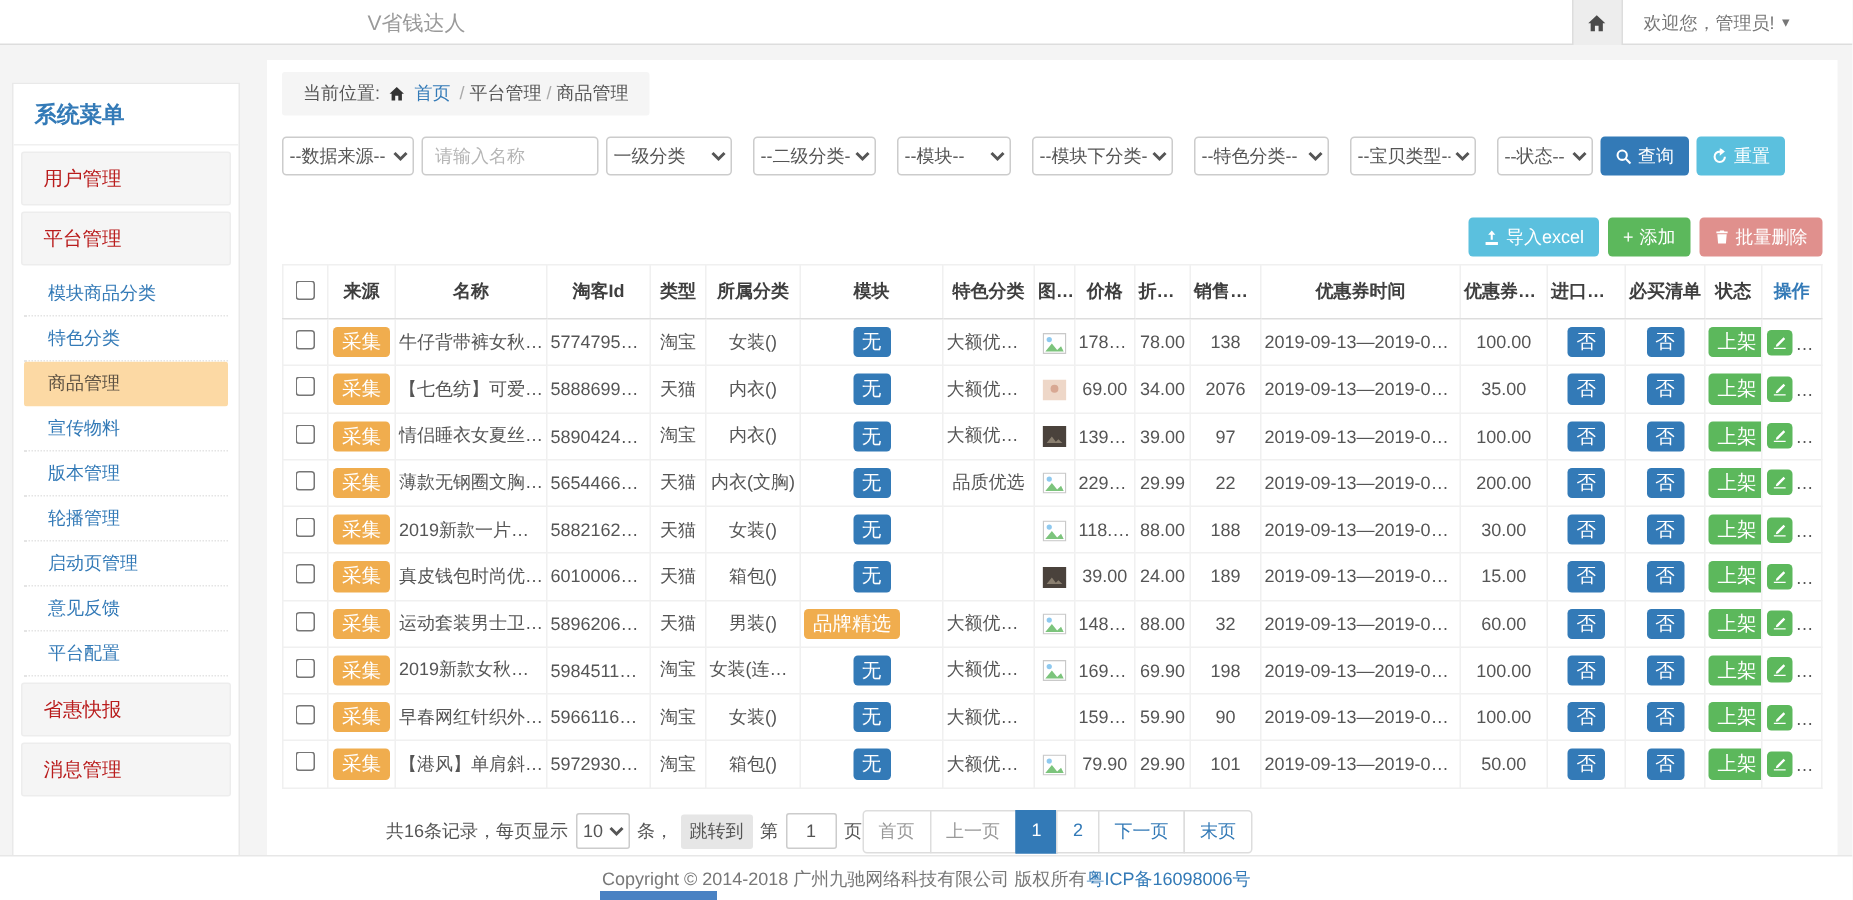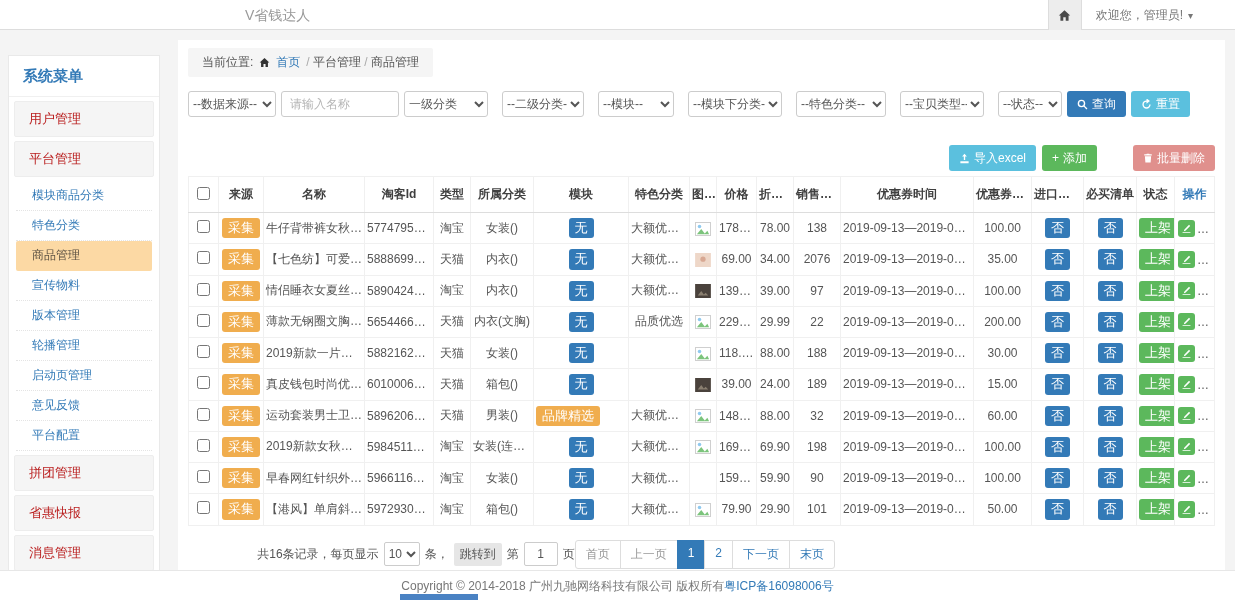--- a/index.html
+++ b/index.html
@@ -34,21 +34,21 @@
   .bc-home-ic { color: #333; display: inline-flex; }
   
   .filterbar { display: flex; align-items: center; gap: 5px; margin-top: 14px; flex-wrap: nowrap; }
   select.filter { height: 26px; border: 1px solid #ccc; border-radius: 3px; background: #fff; color: #555; font-size: 12px; font-family: inherit; }
   input.name-input { height: 26px; width: 118px; border: 1px solid #ccc; border-radius: 3px; padding: 0 8px; font-size: 12px; color: #555; font-family: inherit; }
   input.name-input::placeholder { color: #b5b5b5; }
   .btn { height: 26px; border: none; border-radius: 3px; color: #fff; font-size: 12px; padding: 0 10px; display: inline-flex; align-items: center; gap: 4px; cursor: pointer; font-family: inherit; white-space: nowrap; }
   .btn-primary { background: #337ab7; }
   .btn-info { background: #5bc0de; }
   .btn-success { background: #5cb85c; }
-  .btn-danger-light { background: #e0908d; margin-left: 30px; }
+  .btn-danger-light { background: #e0908d; }
   
   .toolbar { display: flex; justify-content: flex-end; gap: 6px; margin-top: 28px; }
   
   table.grid { width: 100%; margin-top: 5px; border-collapse: collapse; table-layout: fixed; }
   .grid th, .grid td { border: 1px solid #f0f0f0; text-align: center; padding: 5px 2px; font-size: 12px; color: #555; overflow: hidden; white-space: nowrap; text-overflow: ellipsis; }
   .grid thead th { color: #3f3f3f; font-weight: bold; padding: 9px 2px; border-bottom: 1px solid #ddd; }
   .grid thead th.th-op { color: #337ab7; }
   .grid tr { height: 26px; }
   .badge { display: inline-block; border-radius: 3px; color: #fff; padding: 2px 6px; font-size: 13px; line-height: 1.25; }
   .bg-orange { background: #f0ad4e; }
@@ -105,21 +105,20 @@
         <div class="side-top">平台管理</div>
         <div class="side-sub">模块商品分类</div>
         <div class="side-sub">特色分类</div>
         <div class="side-sub active">商品管理</div>
         <div class="side-sub">宣传物料</div>
         <div class="side-sub">版本管理</div>
         <div class="side-sub">轮播管理</div>
         <div class="side-sub">启动页管理</div>
         <div class="side-sub">意见反馈</div>
         <div class="side-sub">平台配置</div>
-        <div class="side-top">拼团管理</div>
         <div class="side-top">省惠快报</div>
         <div class="side-top">消息管理</div>
       </div>
   </div>
 
   <div class="content">
 
     <div class="breadcrumb">
       <span>当前位置:</span>
       <span class="bc-home-ic">

